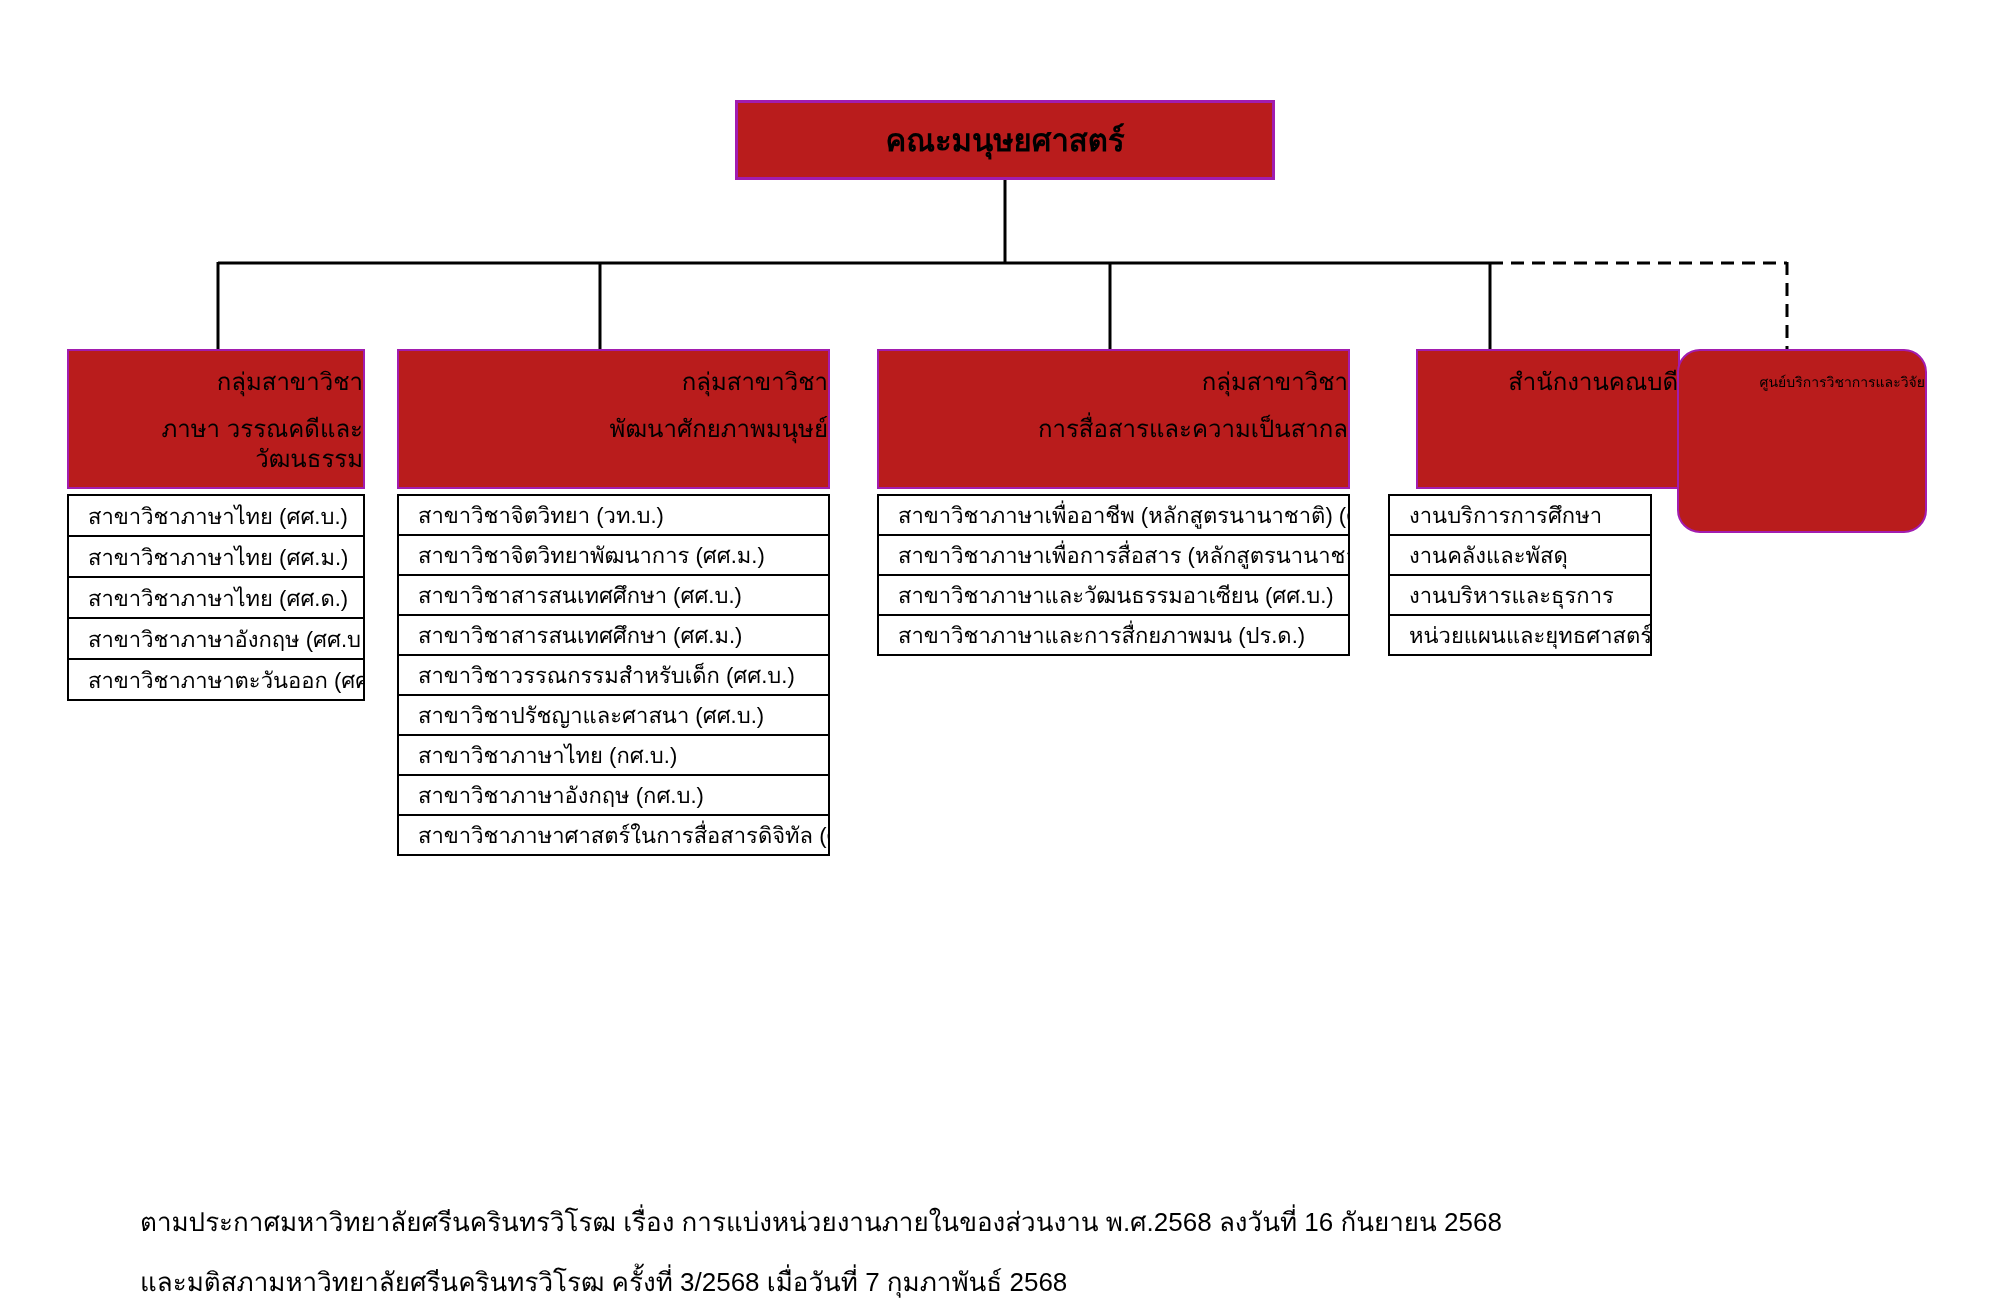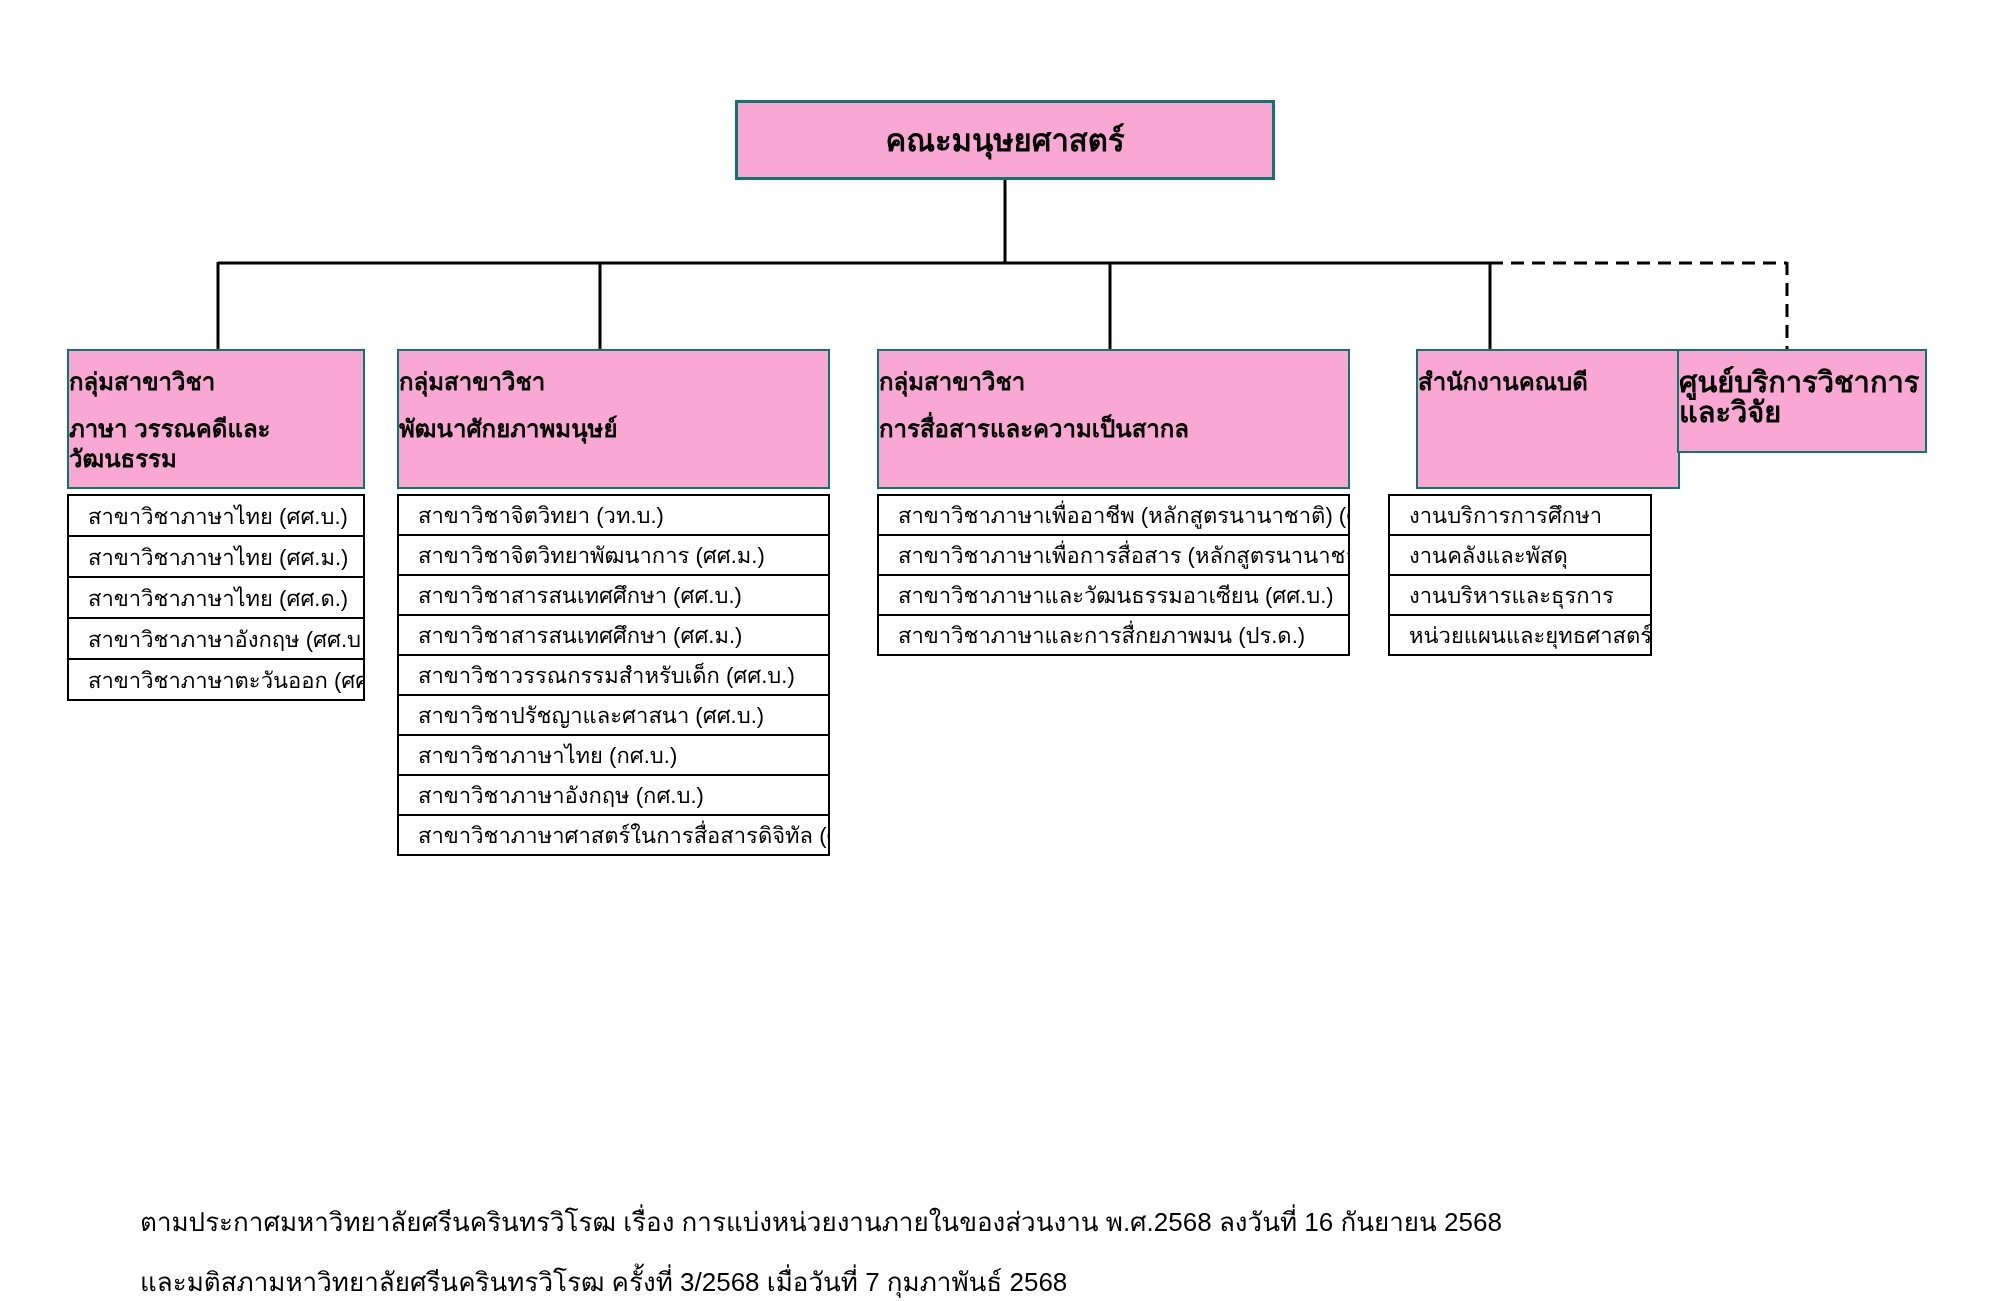--- a/index.html
+++ b/index.html
@@ -8,42 +8,42 @@
   .canvas {
     position: relative;
     width: 2000px;
     height: 1301px;
     background: #ffffff;
     overflow: hidden;
   }
   svg.connectors { position: absolute; left: 0; top: 0; width: 2000px; height: 1301px; }
   .box {
     position: absolute;
-    background: #f9a8d4;
-    border: 2px solid #0f766e;
+    background: #b91c1c;
+    border: 2px solid #a21caf;
   }
   .root-box {
     left: 735px; top: 100px; width: 540px; height: 80px;
     border-width: 3px;
     display: flex; align-items: center; justify-content: center;
     font-size: 31px; font-weight: bold;
   }
   .group-header {
-    text-align: left;
-    font-weight: bold;
+    text-align: right;
+    font-weight: normal;
     font-size: 24px;
     line-height: 30px;
   }
   .group-header .t1 { display: block; margin-top: 16px; }
   .group-header .t2 { display: block; margin-top: 17px; }
   .hdr-1 { left: 67px;   top: 349px; width: 298px; height: 140px; }
   .hdr-2 { left: 397px;  top: 349px; width: 433px; height: 140px; }
   .hdr-3 { left: 877px;  top: 349px; width: 473px; height: 140px; }
   .hdr-4 { left: 1388px; top: 349px; width: 264px; height: 140px; margin-left: 28px; }
-  .hdr-5 { left: 1677px; top: 349px; width: 250px; height: 104px; font-size: 29px; }
+  .hdr-5 { left: 1677px; top: 349px; width: 250px; height: 184px; font-size: 14px; border-radius: 23px; }
   .list { position: absolute; }
   .list-1 { left: 67px;   top: 494px; width: 298px; }
   .list-2 { left: 397px;  top: 494px; width: 433px; }
   .list-3 { left: 877px;  top: 494px; width: 473px; }
   .list-4 { left: 1388px; top: 494px; width: 264px; }
   .row {
     border: 2px solid #000000;
     margin-top: -2px;
     height: 42px;
     font-size: 22px;

